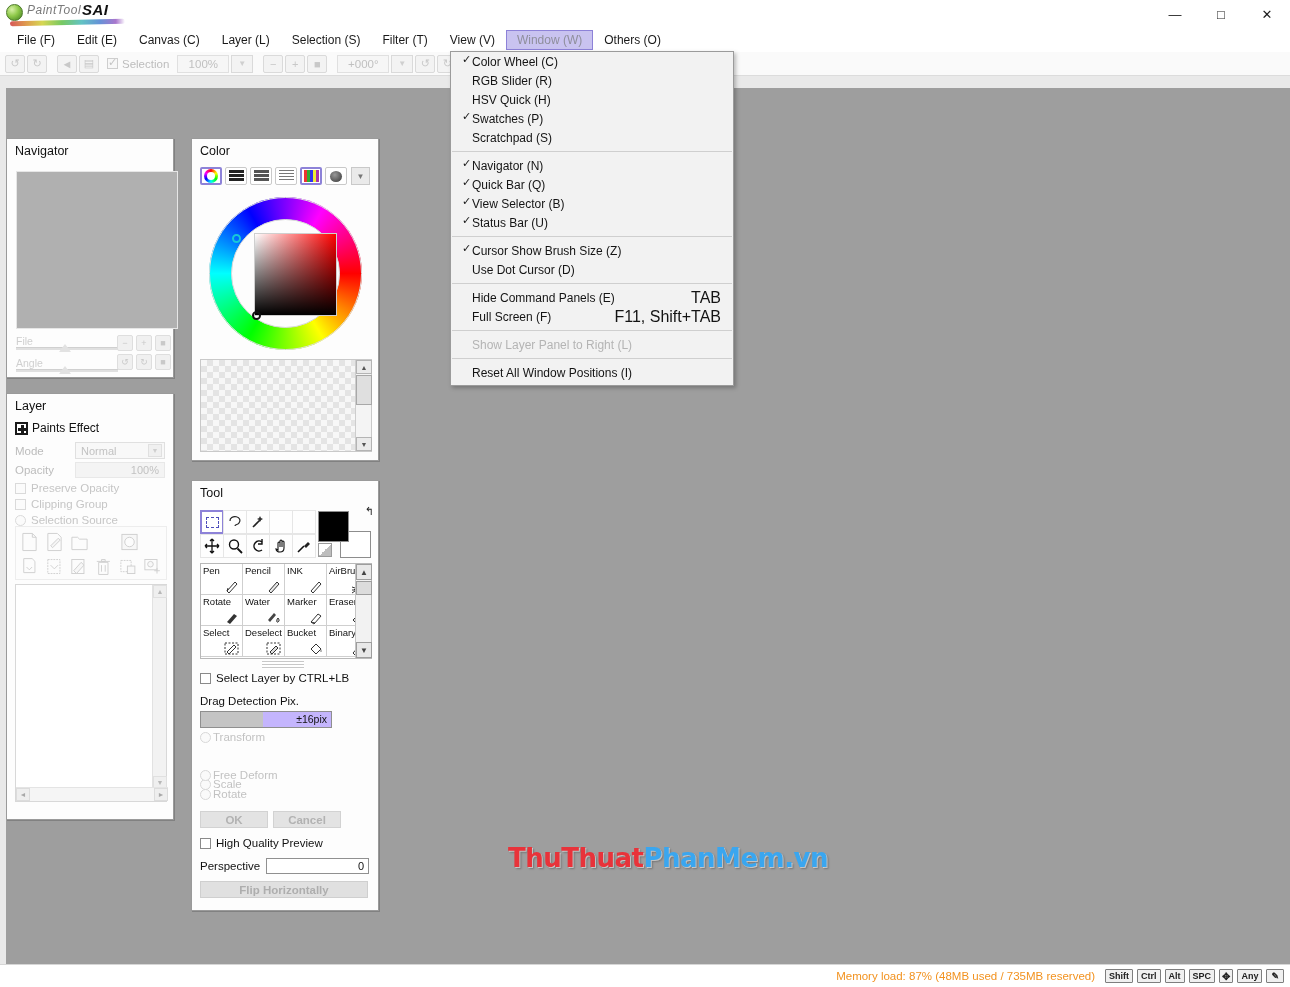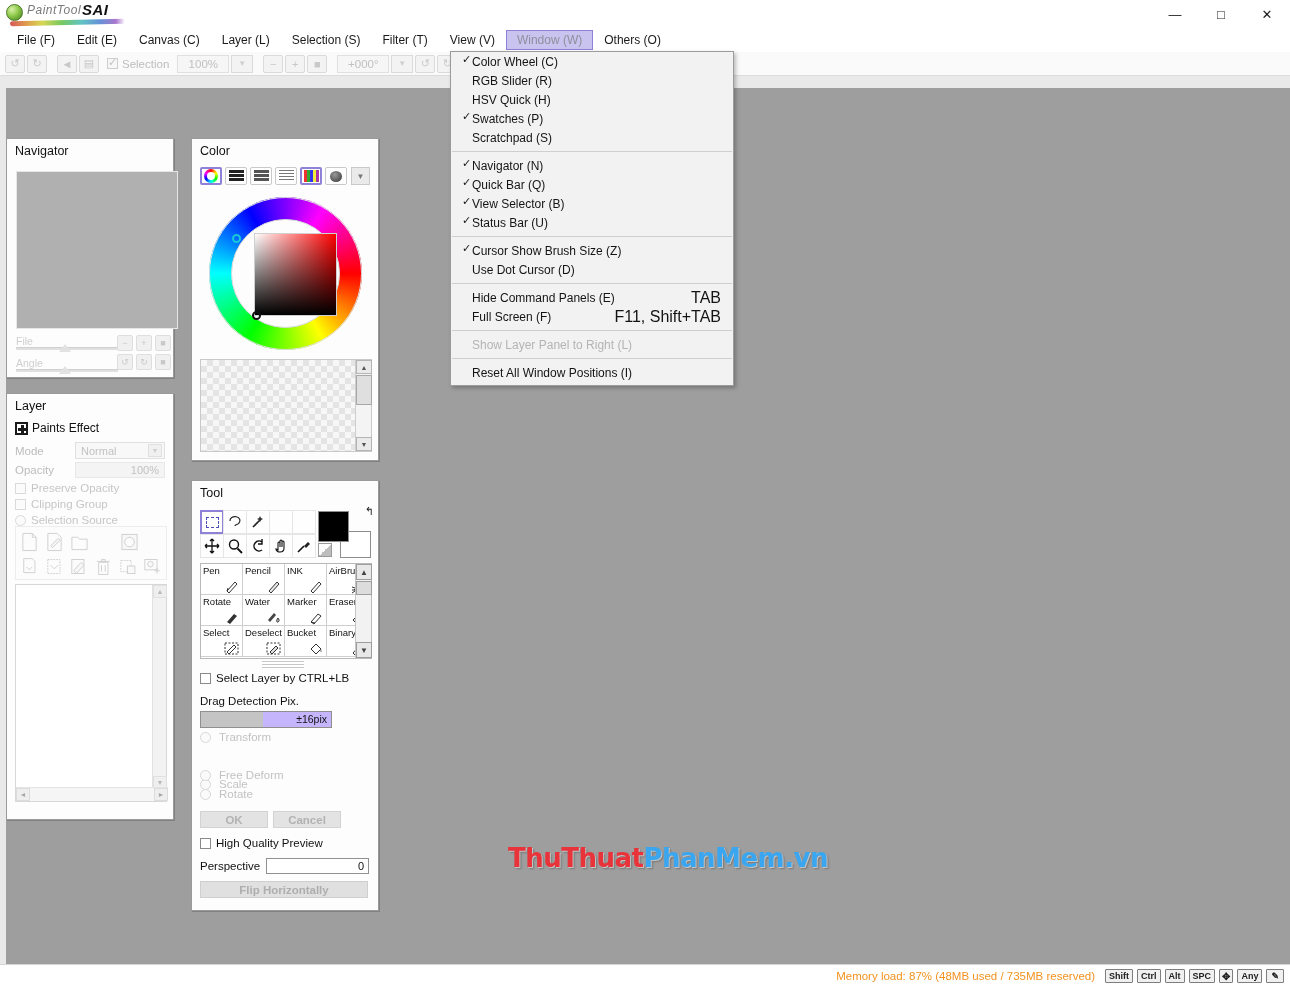--- a/index.html
+++ b/index.html
@@ -180,21 +180,21 @@
   .bg-sthumb { position:absolute; left:0; top:17px; width:16px; height:14px; background:#dcdcdc; border:1px solid #9d9d9d;}
   .tp-grip { position:absolute; left:70px; top:180px; width:42px; height:8px;
     background:repeating-linear-gradient(180deg,#c8c8c8 0 1px,#fff 1px 3px); }
   .tp-opt { position:absolute; left:8px; }
   .opt-check { display:flex; align-items:center; gap:5px; font-size:11.5px; color:#111;}
   .opt-cbox { width:11px; height:11px; border:1px solid #8a8a8a; background:#fff;}
   .opt-lbl { font-size:11.5px; color:#111; }
   .dragbar { width:132px; height:17px; border:1px solid #8f8f8f; background:#c4b5fd; position:relative; }
   .dragbar-fill { position:absolute; left:0; top:0; width:62px; height:15px; background:#c4c4c4;}
   .dragbar-val { position:absolute; right:4px; top:1px; font-size:10.5px; color:#111;}
-  .opt-radio { display:flex; align-items:center; gap:8px; font-size:11.5px; color:#c2c2c2; }
+  .opt-radio { display:flex; align-items:center; gap:2px; font-size:11.5px; color:#c2c2c2; }
   .rad { width:11px; height:11px; border:1px solid #d8d8d8; border-radius:50%; background:#fafafa; }
   .okrow { position:absolute; left:8px; top:330px; display:flex; gap:5px;}
   .okbtn { width:68px; height:17px; background:#e3e3e3; border:1px solid #d2d2d2; color:#b2b2b2;
     font-size:11.5px; display:flex; align-items:center; justify-content:center; font-weight:bold;}
   .persp-in { width:103px; height:16px; border:1px solid #909090; background:#fff; font-size:11px;
     display:flex; align-items:center; justify-content:flex-end; padding-right:4px; color:#111;}
   .flipbtn { position:absolute; left:8px; top:400px; width:168px; height:17px; background:#e0e0e0;
     border:1px solid #cfcfcf; color:#aeaeae; font-size:11.5px; font-weight:bold;
     display:flex; align-items:center; justify-content:center;}
 

